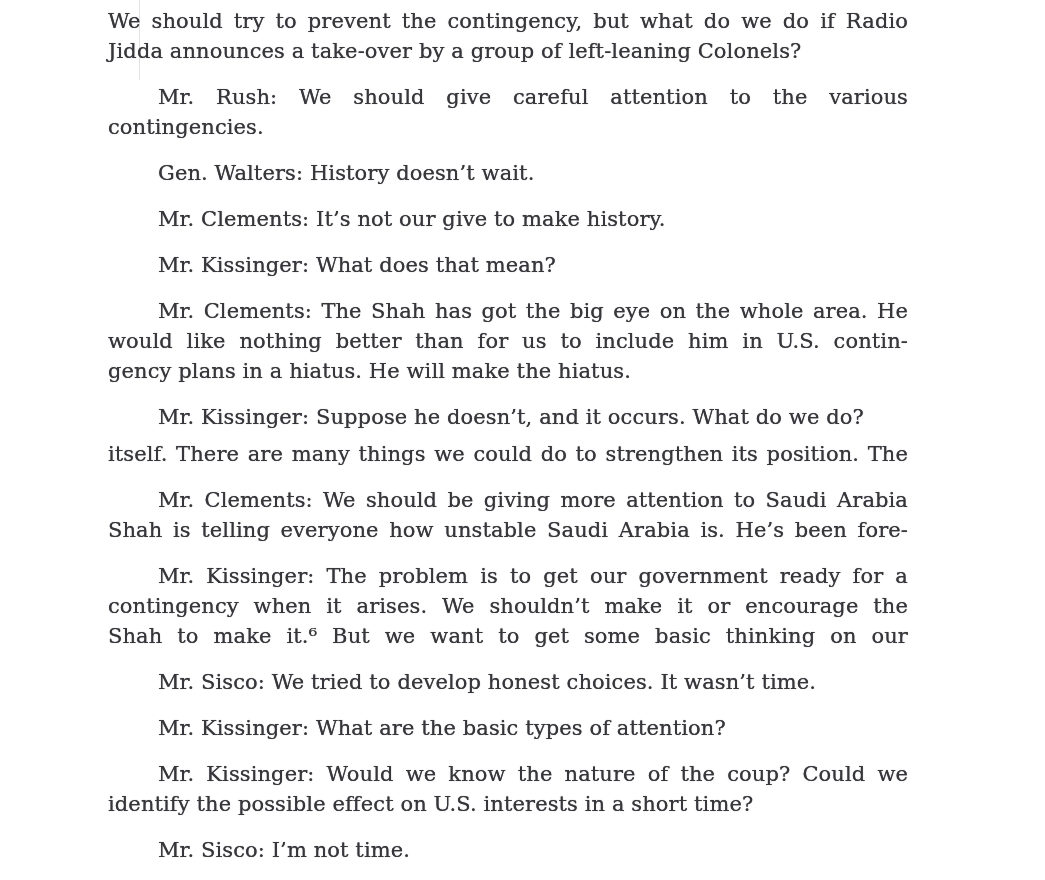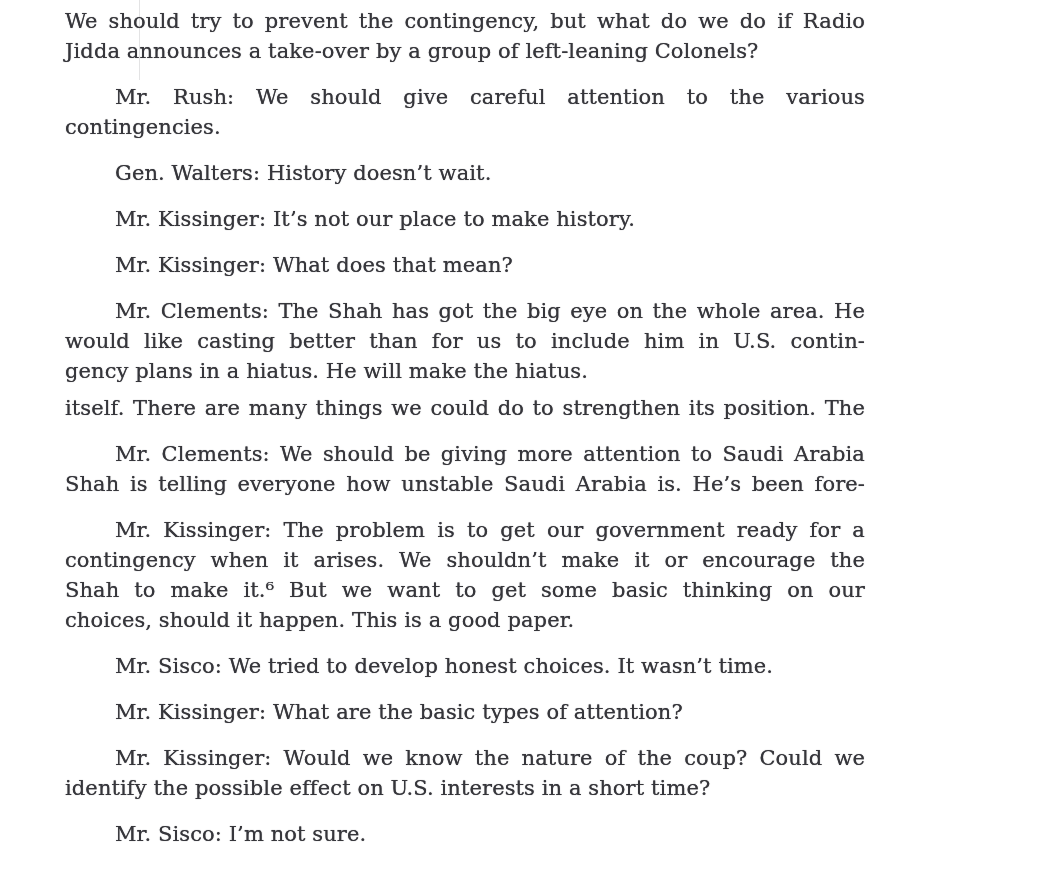--- a/index.html
+++ b/index.html
@@ -11,21 +11,21 @@
     overflow: hidden;
   }
   .page {
     position: relative;
     width: 1045px;
     height: 880px;
     background: #ffffff;
     font-family: "DejaVu Serif", "Liberation Serif", serif;
     color: #36363b;
     box-sizing: border-box;
-    padding: 6px 105px 0 65px;
+    padding: 6px 105px 0 108px;
   }
   .textblock {
     width: 800px;
   }
   .para { margin: 0; padding: 0; }
   .para + .para { margin-top: 7px; }
   .line {
     font-size: 21px;
     line-height: 30px;
     letter-spacing: 0.1px;
@@ -66,59 +66,61 @@
     <div class="para">
       <div class="line j ind">Mr. Rush: We should give careful attention to the various</div>
       <div class="line last">contingencies.</div>
     </div>
 
     <div class="para">
       <div class="line last ind">Gen. Walters: History doesn’t wait.</div>
     </div>
 
     <div class="para">
-      <div class="line last ind">Mr. Kissinger: It’s not our place to make history.</div>
+      <div class="line last ind">Mr. Clements: It’s not our give to make history.</div>
     </div>
 
     <div class="para">
       <div class="line last ind">Mr. Kissinger: What does that mean?</div>
     </div>
 
     <div class="para">
       <div class="line j ind">Mr. Clements: The Shah has got the big eye on the whole area. He</div>
-      <div class="line j">would like casting better than for us to include him in U.S. contin-</div>
+      <div class="line j">would like nothing better than for us to include him in U.S. contin-</div>
       <div class="line last">gency plans in a hiatus. He will make the hiatus.</div>
     </div>
 
+    <div class="para">
+      <div class="line last ind">Mr. Kissinger: Suppose he doesn’t, and it occurs. What do we do?</div>
+    </div>
 
     <div class="para">
       <div class="line j">itself. There are many things we could do to strengthen its position. The</div>
       <div class="line j ind">Mr. Clements: We should be giving more attention to Saudi Arabia</div>
       <div class="line j">Shah is telling everyone how unstable Saudi Arabia is. He’s been fore-</div>
     </div>
 
     <div class="para">
       <div class="line j ind">Mr. Kissinger: The problem is to get our government ready for a</div>
       <div class="line j">contingency when it arises. We shouldn’t make it or encourage the</div>
       <div class="line j">Shah to make it.⁶ But we want to get some basic thinking on our</div>
-      <div class="line last">choices, should it happen. This is a good paper.</div>
     </div>
 
     <div class="para">
       <div class="line last ind">Mr. Sisco: We tried to develop honest choices. It wasn’t time.</div>
     </div>
 
     <div class="para">
       <div class="line last ind">Mr. Kissinger: What are the basic types of attention?</div>
     </div>
 
 
     <div class="para">
       <div class="line j ind">Mr. Kissinger: Would we know the nature of the coup? Could we</div>
       <div class="line last">identify the possible effect on U.S. interests in a short time?</div>
     </div>
 
     <div class="para">
-      <div class="line last ind">Mr. Sisco: I’m not sure.</div>
+      <div class="line last ind">Mr. Sisco: I’m not time.</div>
     </div>
 
   </div>
 </div>
 
 </body></html>

